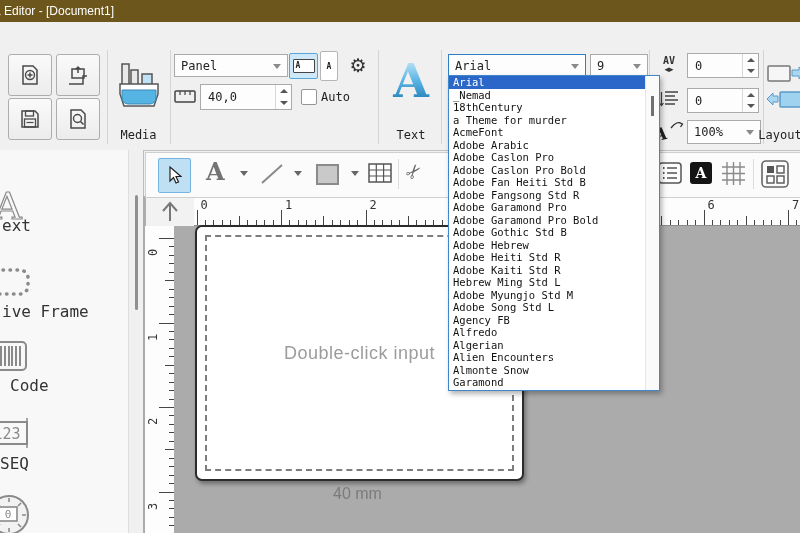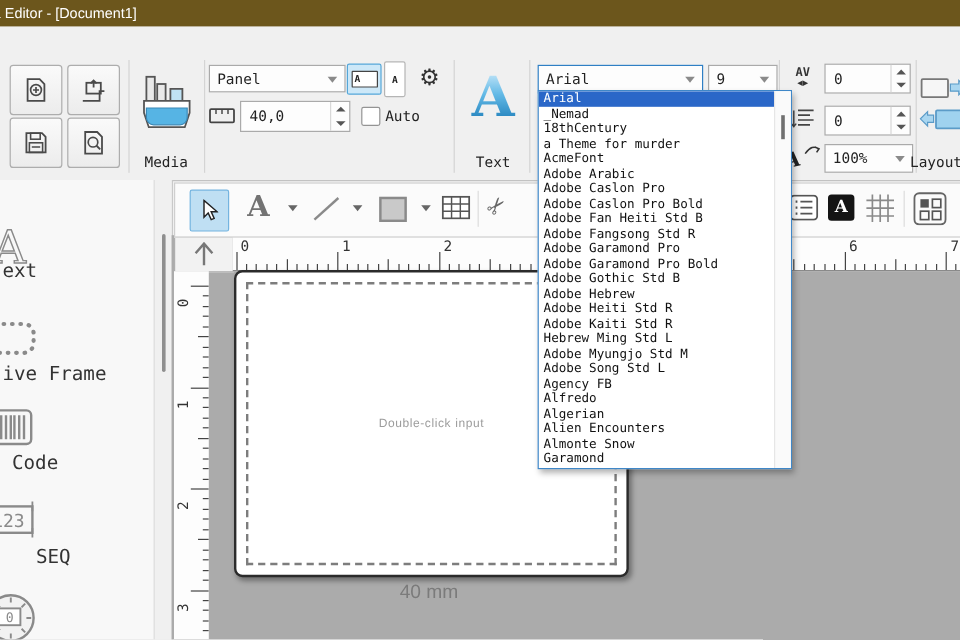--- a/index.html
+++ b/index.html
@@ -70,21 +70,21 @@
   .hnum{position:absolute;top:1px;font-family:"DejaVu Sans Mono",monospace;font-size:12px;color:#333;}
   .vruler{position:absolute;left:2px;top:30px;width:29px;height:307px;background:#fdfdfd;overflow:hidden;}
   .vtick{position:absolute;right:0;height:1px;background:#444;}
   .v-cm{width:15px;}.v-half{width:9px;}.v-mm{width:5px;}
   .vnum{position:absolute;left:1px;width:14px;font-family:"DejaVu Sans Mono",monospace;font-size:12px;color:#333;
         transform:rotate(-90deg);transform-origin:center;}
   .label-obj{position:absolute;left:52px;top:29px;width:325px;height:252px;background:#fff;
              border:2px solid #2b2b2b;border-radius:7px;box-shadow:2px 3px 4px rgba(0,0,0,.35);}
   .label-margin{position:absolute;left:8px;top:8px;right:8px;bottom:8px;border:2px dashed #7d7d7d;}
   .placeholder{position:absolute;left:0;right:0;top:50%;transform:translateY(-50%);
-               text-align:center;font-size:10px;color:#9c9c9c;letter-spacing:.5px;}
+               text-align:center;font-size:18px;color:#9c9c9c;letter-spacing:.5px;}
   .size-label{position:absolute;left:52px;top:289px;width:325px;text-align:center;font-size:16px;color:#7b7b7b;}
 
   
   .dropdown{left:448px;top:75px;width:210px;height:314px;background:#fff;border:1px solid #3f87c8;
             box-shadow:2px 3px 5px rgba(0,0,0,.3);z-index:50;}
   .dd-list{position:absolute;left:0;top:0;right:14px;bottom:0;overflow:hidden;}
   .dd-item{height:12.5px;line-height:12.5px;padding-left:4px;font-family:"DejaVu Sans Mono",monospace;
            font-size:10.5px;color:#111;white-space:nowrap;}
   .dd-item.sel{background:#2a67c8;color:#fff;}
   .dd-scroll{position:absolute;right:0;top:0;width:13px;bottom:0;background:#fafafa;border-left:1px solid #e6e6e6;}
@@ -271,21 +271,21 @@
     </div>
     <div class="sb-label" style="left:10px;top:226px;">Code</div>
 
     <div class="abs" style="left:-16px;top:266px;">
       <svg width="48" height="34" viewBox="0 0 48 34">
         <rect x="3" y="6" width="40" height="22" fill="none" stroke="#8a8a8a" stroke-width="2"></rect>
         <path d="M43 2 v8 M43 24 v8" stroke="#8a8a8a" stroke-width="1.5"></path>
         <text x="23" y="23" text-anchor="middle" font-family="DejaVu Sans Mono,monospace" font-size="15" fill="#8a8a8a">123</text>
       </svg>
     </div>
-    <div class="sb-label" style="left:0px;top:304px;margin-left:30px;">SEQ</div>
+    <div class="sb-label" style="left:0px;top:304px;">SEQ</div>
 
     <div class="abs" style="left:-14px;top:342px;">
       <svg width="46" height="46" viewBox="0 0 46 46">
         <circle cx="23" cy="23" r="19" fill="#f2f2f2" stroke="#8a8a8a" stroke-width="2"></circle>
         <path d="M23 6 v4 M23 36 v4 M6 23 h4 M36 23 h4 M11 11 l3 3 M35 11 l-3 3 M11 35 l3 -3 M35 35 l-3 -3" stroke="#8a8a8a" stroke-width="1.6"></path>
         <rect x="13" y="15" width="18" height="14" fill="#fff" stroke="#8a8a8a" stroke-width="1.6"></rect>
         <text x="22" y="26" text-anchor="middle" font-family="DejaVu Sans Mono,monospace" font-size="11" fill="#8a8a8a">0</text>
       </svg>
     </div>
 

